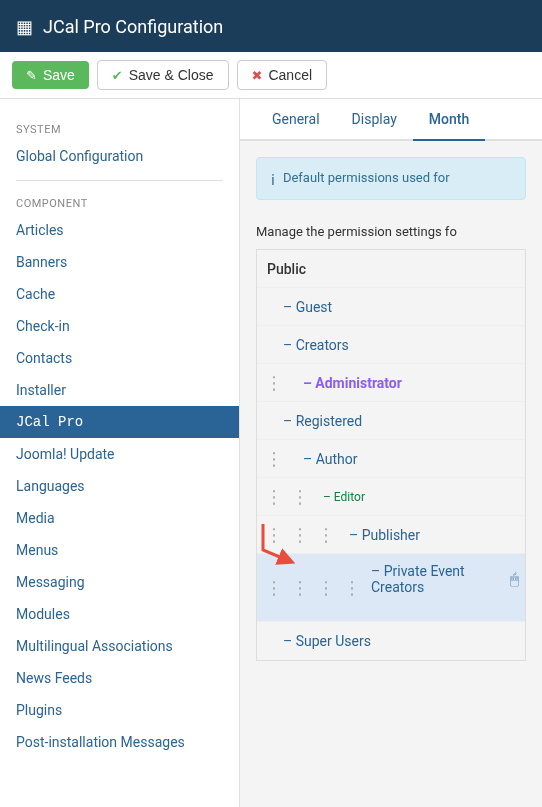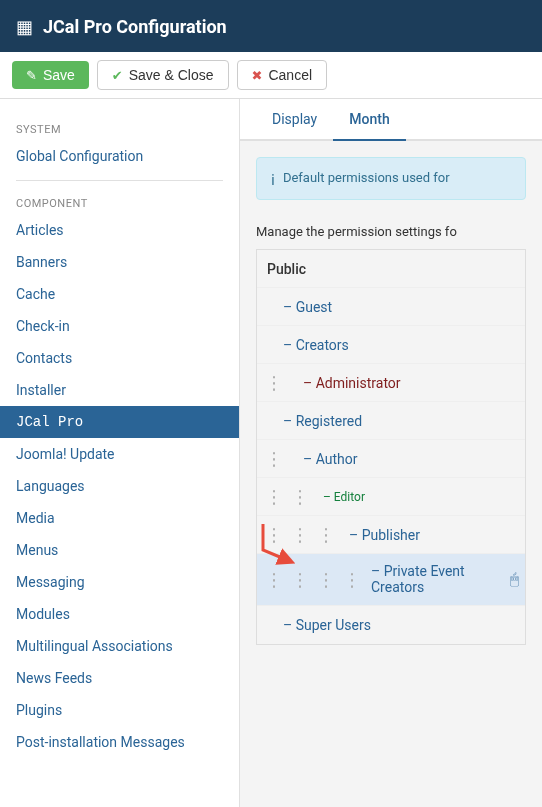--- a/index.html
+++ b/index.html
@@ -1,21 +1,21 @@
 <!DOCTYPE html>
 <html><head>
   <meta charset="utf-8">
   <style>
     * { box-sizing: border-box; margin: 0; padding: 0; }
     body { font-family: -apple-system, BlinkMacSystemFont, "Segoe UI", Roboto, Arial, sans-serif; font-size: 14px; background: #f4f4f4; width: 542px; min-height: 807px; overflow-x: hidden; }
 
     
     .header { background: #1c3d5a; color: white; display: flex; align-items: center; padding: 0 16px; height: 52px; }
     .header-icon { margin-right: 10px; font-size: 18px; }
-    .header-title { font-size: 18px; font-weight: 700; color: white; }
+    .header-title { font-size: 18px; font-weight: 400; color: white; }
 
     
     .toolbar { background: white; display: flex; align-items: center; padding: 8px 12px; gap: 8px; border-bottom: 1px solid #ddd; }
     .btn { display: inline-flex; align-items: center; gap: 6px; padding: 6px 14px; border-radius: 4px; border: none; cursor: pointer; font-size: 14px; }
     .btn-save { background: #5cb85c; color: white; }
     .btn-save-close { background: white; border: 1px solid #ccc; color: #333; }
     .btn-cancel { background: white; border: 1px solid #ccc; color: #333; }
     .btn-icon { font-size: 13px; }
 
     
@@ -101,20 +101,21 @@
     <div class="sidebar-item"><span>Modules</span></div>
     <div class="sidebar-item"><span>Multilingual Associations</span></div>
     <div class="sidebar-item"><span>News Feeds</span></div>
     <div class="sidebar-item"><span>Plugins</span></div>
     <div class="sidebar-item"><span>Post-installation Messages</span></div>
   </div>
 
   <div class="main">
 
     <div class="tabs">
+      <div class="tab"><span>General</span></div>
       <div class="tab"><span>Display</span></div>
       <div class="tab active"><span>Month</span></div>
     </div>
 
     <div class="content">
 
       <div class="info-box">
         <span class="info-icon">ℹ</span>
         <span class="info-text">Default permissions used for</span>
       </div>
@@ -130,21 +131,21 @@
         <div class="perm-list-row">
           <div style="padding: 9px 10px 9px 26px; color:#2a6496; font-size:14px; flex:1;">– Guest</div>
         </div>
 
         <div class="perm-list-row">
           <div style="padding: 9px 10px 9px 26px; color:#2a6496; font-size:14px; flex:1;">– Creators</div>
         </div>
 
         <div class="perm-list-row">
           <span class="drag-handle" style="padding-left:8px;">⋮</span>
-          <div style="padding: 9px 10px 9px 16px; color:#7f1d1d; font-size:14px; flex:1;">– Administrator</div>
+          <div style="padding: 9px 10px 9px 16px; color:#8b5cf6; font-size:14px; flex:1;font-weight:bold;">– Administrator</div>
         </div>
 
         <div class="perm-list-row">
           <div style="padding: 9px 10px 9px 26px; color:#2a6496; font-size:14px; flex:1;">– Registered</div>
         </div>
 
         <div class="perm-list-row">
           <span class="drag-handle" style="padding-left:8px;">⋮</span>
           <div style="padding: 9px 10px 9px 16px; color:#2a6496; font-size:14px; flex:1;">– Author</div>
         </div>
@@ -160,21 +161,21 @@
           <span class="drag-handle">⋮</span>
           <span class="drag-handle">⋮</span>
           <div style="padding: 9px 6px 9px 10px; color:#2a6496; font-size:14px; flex:1;">– Publisher</div>
         </div>
 
         <div class="perm-list-row" style="background:#dce8f5; position:relative;">
           <span class="drag-handle" style="padding-left:8px;">⋮</span>
           <span class="drag-handle">⋮</span>
           <span class="drag-handle">⋮</span>
           <span class="drag-handle">⋮</span>
-          <div style="padding: 9px 6px 10px 6px; color:#2a6496; font-size:14px; flex:1; display:flex; align-items:center; gap:6px;">
+          <div style="padding: 9px 6px 26px 6px; color:#2a6496; font-size:14px; flex:1; display:flex; align-items:center; gap:6px;">
             – Private Event Creators
             <span style="font-size:15px;">🖱</span>
           </div>
 
           <div style="position:absolute; left:-2px; top:-32px; pointer-events:none;">
             <svg width="50" height="45" viewBox="0 0 50 45">
               <defs>
                 <marker id="arrowhead" markerWidth="6" markerHeight="6" refX="3" refY="3" orient="auto">
                   <path d="M0,0 L6,3 L0,6 Z" fill="#e74c3c"></path>
                 </marker>

